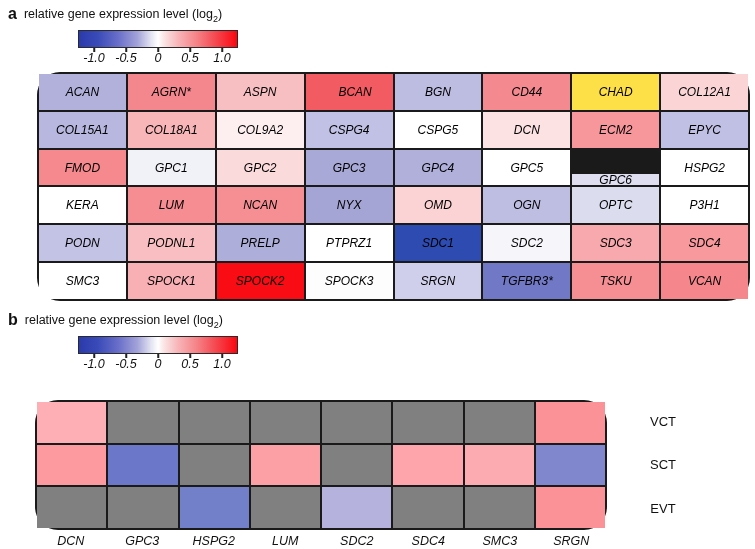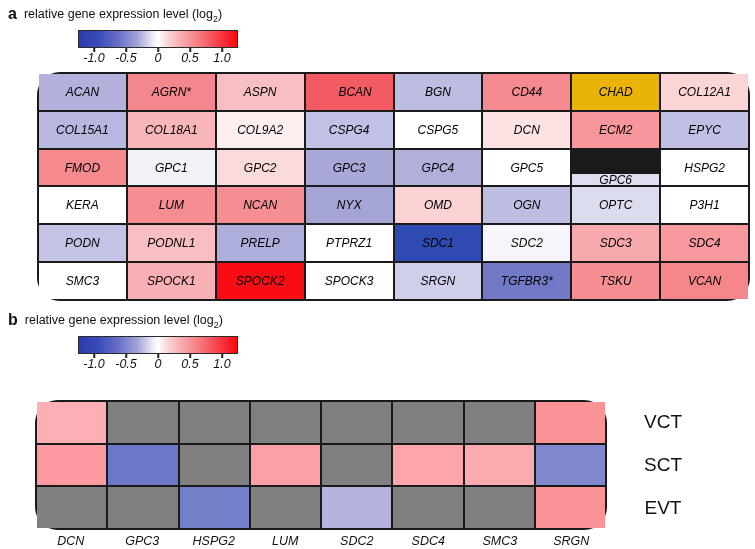--- a/index.html
+++ b/index.html
@@ -29,21 +29,21 @@
   #grid-a{left:37px;top:72px;width:713px;height:229px;grid-template-columns:repeat(8,1fr);grid-template-rows:repeat(6,1fr);}
   #grid-b{left:35px;top:400px;width:572px;height:130px;grid-template-columns:repeat(8,1fr);grid-template-rows:repeat(3,1fr);}
   .cell{
     display:flex;align-items:center;justify-content:center;
     font-style:italic;font-size:12px;color:#000;overflow:hidden;
   }
   #row-labels-b{
     position:absolute;left:628px;top:400px;width:70px;height:130px;
     display:flex;flex-direction:column;
   }
-  .row-label{flex:1;display:flex;align-items:center;justify-content:center;font-size:19px;color:#111;}
+  .row-label{flex:1;display:flex;align-items:center;justify-content:center;font-size:13px;color:#111;}
   #col-labels-b{
     position:absolute;left:35px;top:533px;width:572px;height:16px;
     display:grid;grid-template-columns:repeat(8,1fr);
   }
   .col-label{display:flex;align-items:center;justify-content:center;font-style:italic;font-size:12.5px;color:#111;}
 </style>
 </head>
 <body>
 
 <div class="figure">
@@ -70,21 +70,21 @@
       </div>
   </div>
 
   <div class="heatgrid" id="grid-a">
       <div class="cell" style="background: rgb(177, 177, 220);">ACAN</div>
       <div class="cell" style="background: rgb(244, 135, 141);">AGRN*</div>
       <div class="cell" style="background: rgb(248, 191, 194);">ASPN</div>
       <div class="cell" style="background: rgb(242, 91, 98); padding-left: 12px;">BCAN</div>
       <div class="cell" style="background: rgb(189, 189, 226);">BGN</div>
       <div class="cell" style="background: rgb(245, 137, 144);">CD44</div>
-      <div class="cell" style="background: #eab308;">CHAD</div>
+      <div class="cell" style="background: #fde047;">CHAD</div>
       <div class="cell" style="background: rgb(251, 213, 214);">COL12A1</div>
       <div class="cell" style="background: rgb(183, 183, 223);">COL15A1</div>
       <div class="cell" style="background: rgb(248, 182, 185);">COL18A1</div>
       <div class="cell" style="background: rgb(253, 239, 240);">COL9A2</div>
       <div class="cell" style="background: rgb(193, 193, 229);">CSPG4</div>
       <div class="cell" style="background: rgb(255, 255, 255);">CSPG5</div>
       <div class="cell" style="background: rgb(252, 226, 227);">DCN</div>
       <div class="cell" style="background: rgb(247, 151, 156);">ECM2</div>
       <div class="cell" style="background: rgb(192, 192, 228);">EPYC</div>
       <div class="cell" style="background: rgb(245, 137, 142);">FMOD</div>

